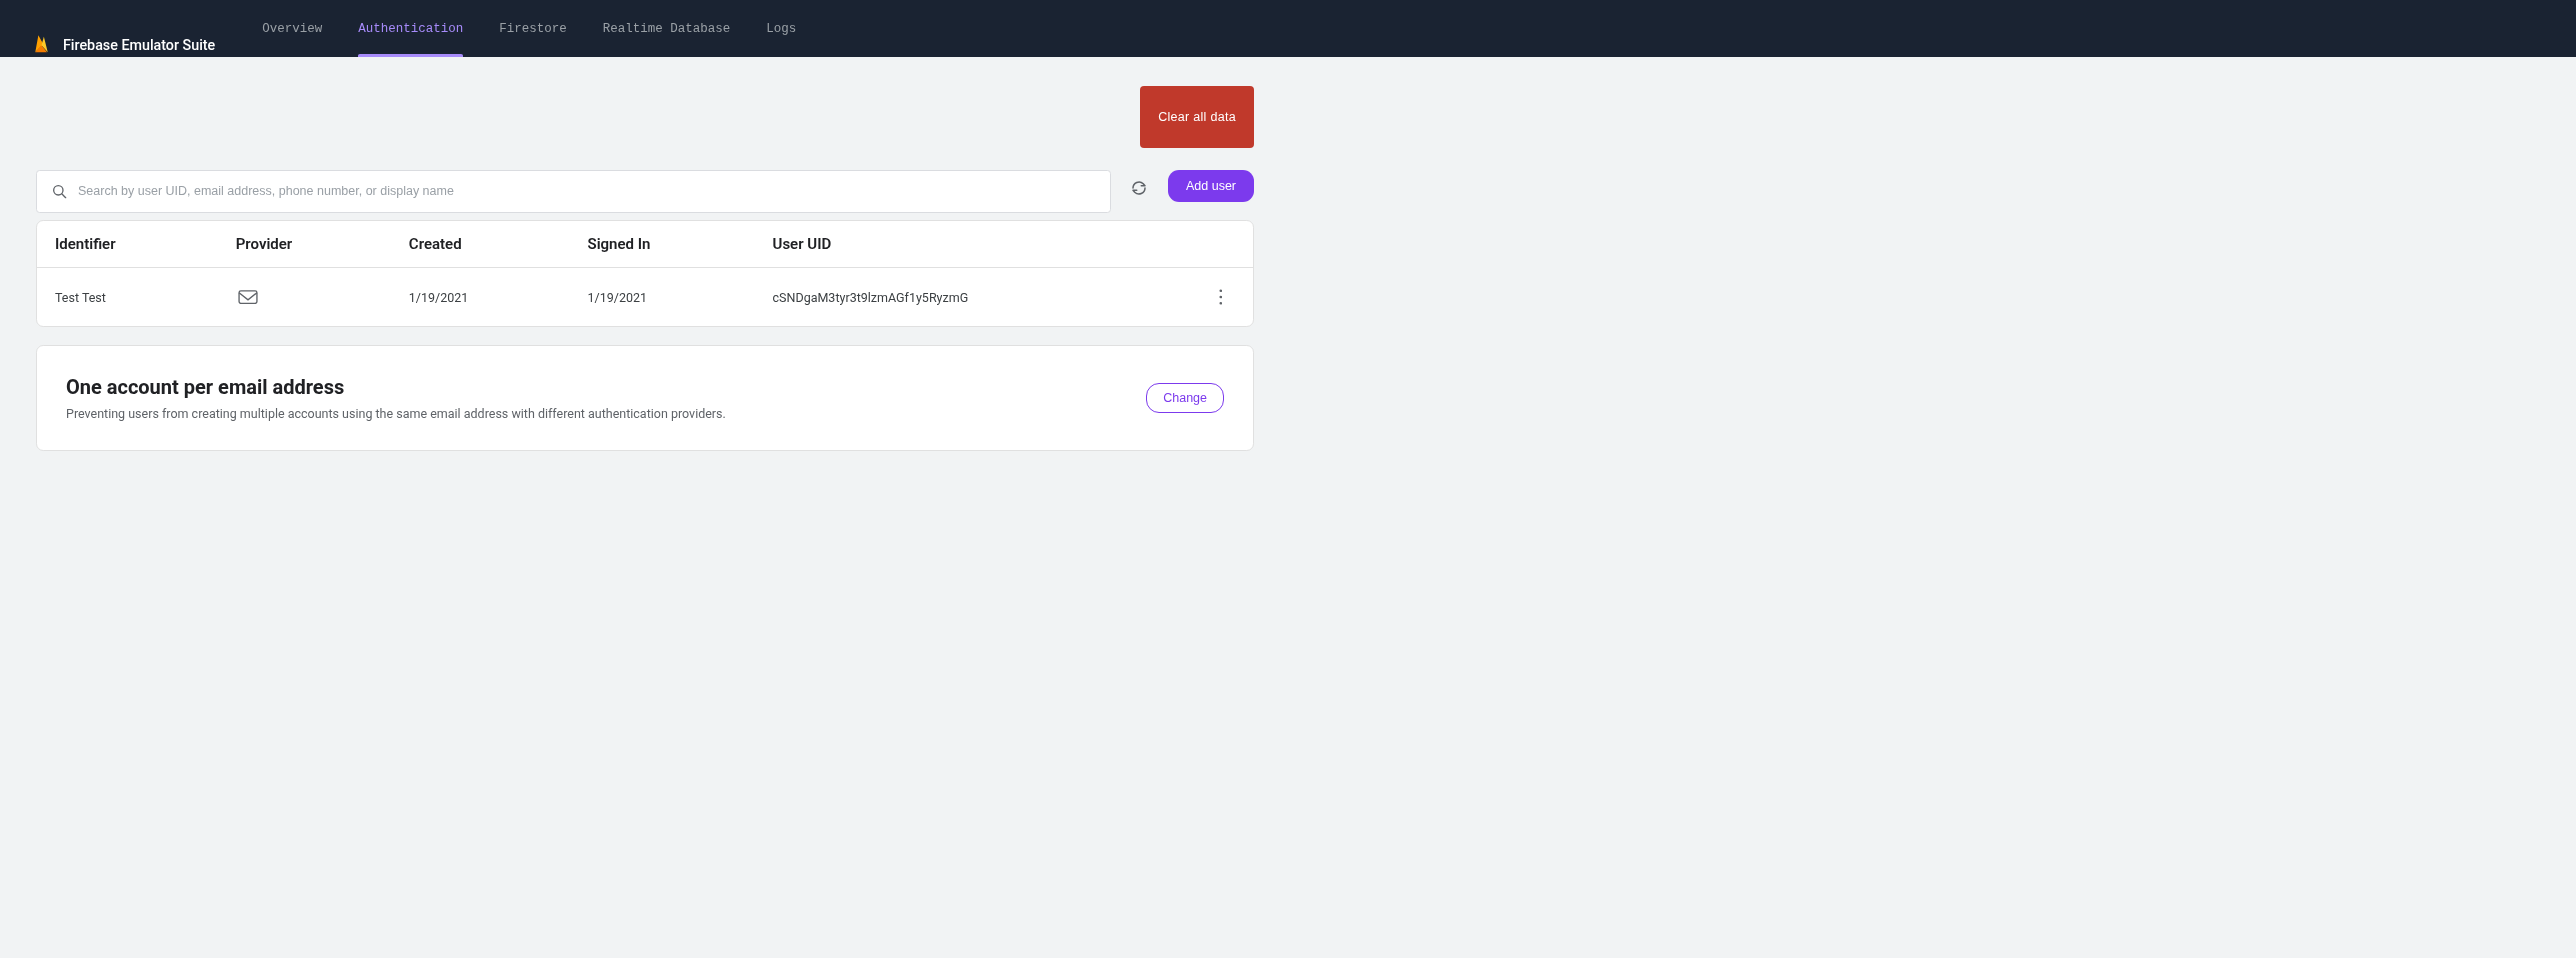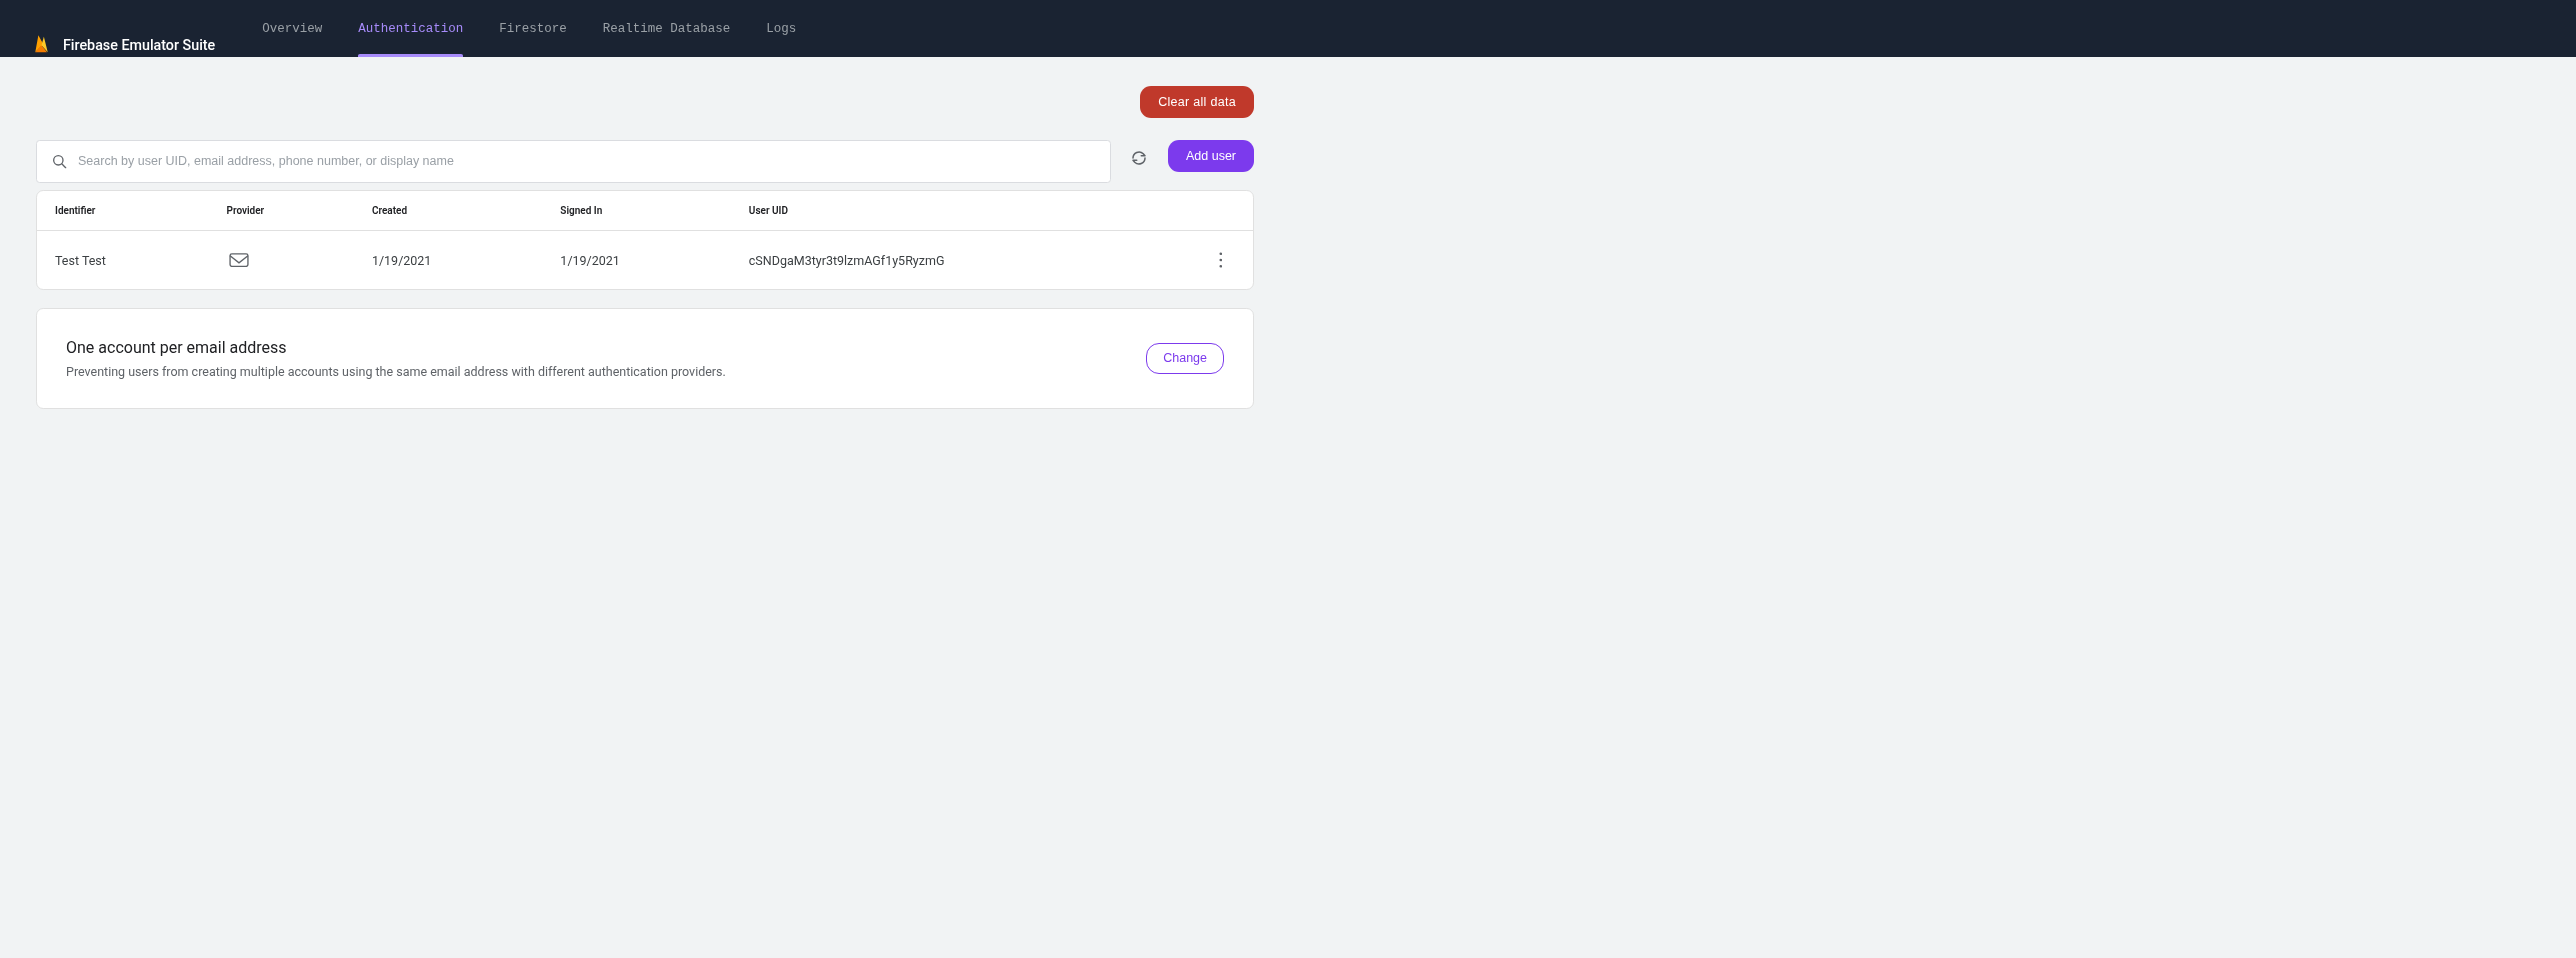--- a/index.html
+++ b/index.html
@@ -75,22 +75,22 @@
     
     .top-actions {
       display: flex;
       justify-content: flex-end;
       margin-bottom: 21.5px;
     }
     .btn-clear {
       background: #c0392b;
       color: #fff;
       border: none;
-      border-radius: 11px;
-      padding: 9px 18px;
+      border-radius: 4px;
+      padding: 24px 18px;
       font-size: 12.5px;
       font-weight: 500;
       cursor: pointer;
       letter-spacing: 0.3px;
     }
 
     
     .search-row {
       display: flex;
       align-items: flex-start;
@@ -155,21 +155,21 @@
     }
     .table {
       width: 100%;
       border-collapse: collapse;
     }
     .table thead tr {
       border-bottom: 0.9px solid #e0e0e0;
     }
     .table thead th {
       text-align: left;
-      font-size: 10px;
+      font-size: 15px;
       font-weight: 600;
       color: #202124;
       padding: 14.3px 18px;
     }
     .table tbody tr {
       border-bottom: 0.9px solid #f1f3f4;
     }
     .table tbody tr:last-child { border-bottom: none; }
     .table tbody td {
       padding: 14.3px 18px;
@@ -204,22 +204,22 @@
       background: #fff;
       border-radius: 7.2px;
       border: 0.9px solid #e0e0e0;
       padding: 29px 29px;
       display: flex;
       align-items: center;
       justify-content: space-between;
     }
     .policy-info { flex: 1; }
     .policy-title {
-      font-size: 16px;
-      font-weight: 400;
+      font-size: 20px;
+      font-weight: 700;
       color: #202124;
       margin-bottom: 7.2px;
     }
     .policy-desc {
       font-size: 12.5px;
       color: #5f6368;
       max-width: 717px;
     }
     .btn-change {
       background: transparent;

